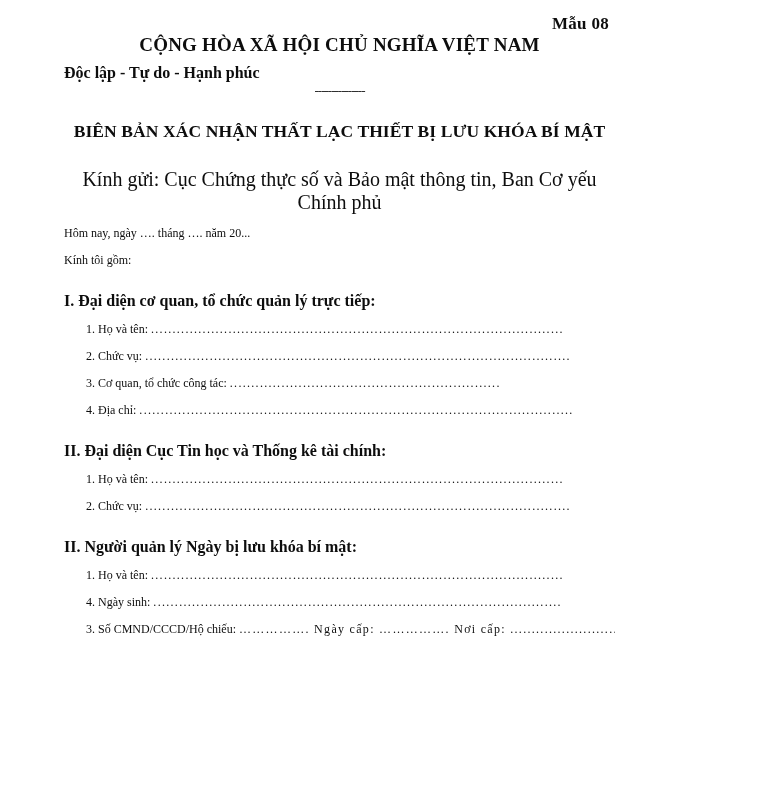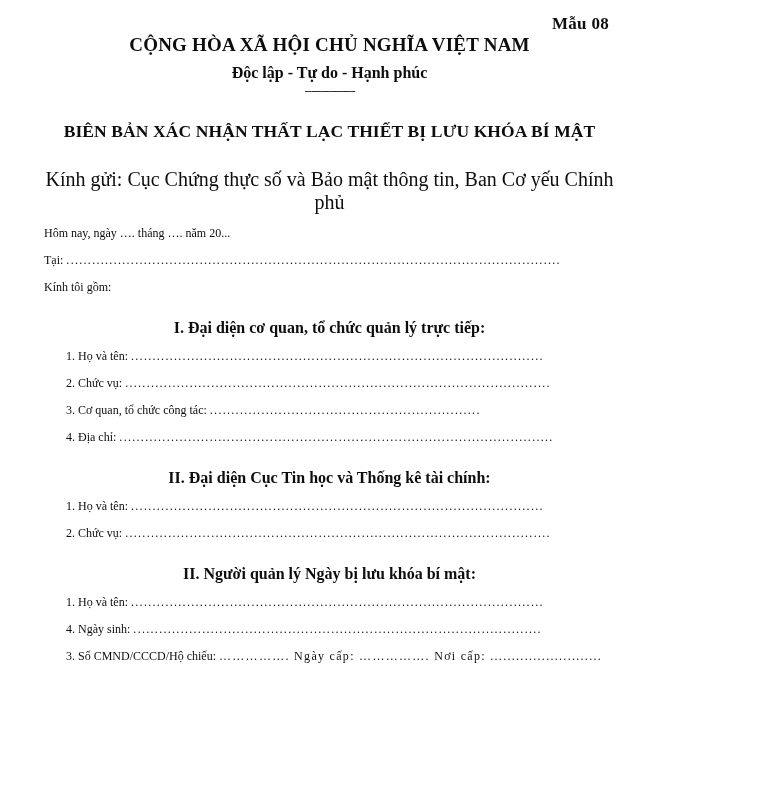--- a/index.html
+++ b/index.html
@@ -12,37 +12,37 @@
     height: 800px;
     font-family: "Liberation Serif", serif;
     color: #0d0d0d;
     overflow: hidden;
   }
   .page {
     position: relative;
     width: 673px;
     height: 800px;
     box-sizing: border-box;
-    padding: 10px 58px 0 44px;
+    padding: 10px 58px 0 64px;
   }
   .form-code {
     text-align: right;
     font-weight: bold;
     font-size: 17px;
     letter-spacing: .3px;
     margin: 4px 6px 0 0;
   }
   .national-title {
     text-align: center;
     font-weight: bold;
     font-size: 19px;
     letter-spacing: .2px;
   }
   .national-motto {
-    text-align: center;
+    text-align: left;
     font-weight: bold;
     font-size: 16px;
     margin-top: 8px;
   }
   .motto-rule {
     text-align: center;
     font-size: 13px;
     letter-spacing: -1px;
     margin-top: 1px;
     color: #222;
@@ -65,21 +65,20 @@
     white-space: nowrap;
     overflow: hidden;
   }
   .line.indent {
     padding-left: 22px;
   }
   .section-head {
     font-size: 16px;
     font-weight: bold;
     margin-top: 24px;
-    text-align: center;
   }
   .dots {
     letter-spacing: 1.3px;
     color: #111;
   }
 </style>
 </head>
 <body>
 
 <div class="page">
@@ -89,23 +88,20 @@
   <div class="national-title">CỘNG HÒA XÃ HỘI CHỦ NGHĨA VIỆT NAM</div>
   <div class="national-motto">Độc lập - Tự do - Hạnh phúc</div>
   <div class="motto-rule">---------------</div>
 
   <div class="doc-title">BIÊN BẢN XÁC NHẬN THẤT LẠC THIẾT BỊ LƯU KHÓA BÍ MẬT</div>
 
   <div class="recipient">Kính gửi: Cục Chứng thực số và Bảo mật thông tin, Ban Cơ yếu Chính phủ</div>
 
   <div class="line">Hôm nay, ngày …. tháng …. năm 20...</div>
 
-  <div class="line">
-    <span>Tại: </span><span class="dots">...................................................................................................................</span>
-  </div>
 
   <div class="line">Kính tôi gồm:</div>
 
   <div class="section-head">I. Đại diện cơ quan, tổ chức quản lý trực tiếp:</div>
   <div class="line indent">
     <span>1. Họ và tên: </span><span class="dots">................................................................................................</span>
   </div>
   <div class="line indent">
     <span>2. Chức vụ: </span><span class="dots">...................................................................................................</span>
   </div>

